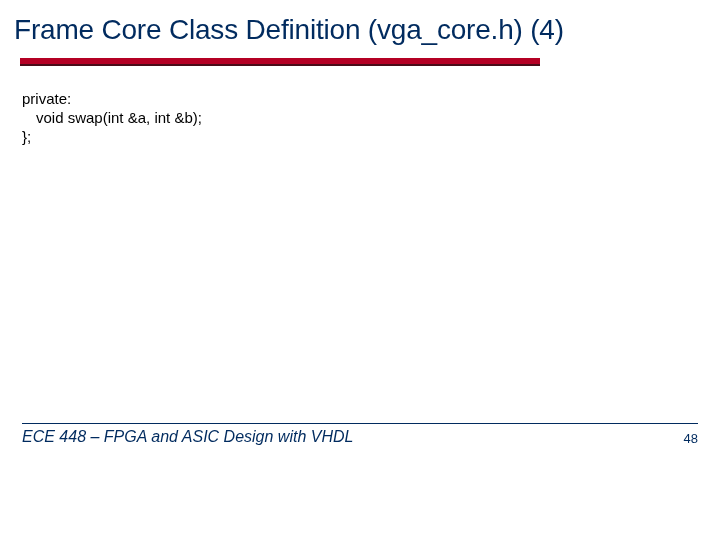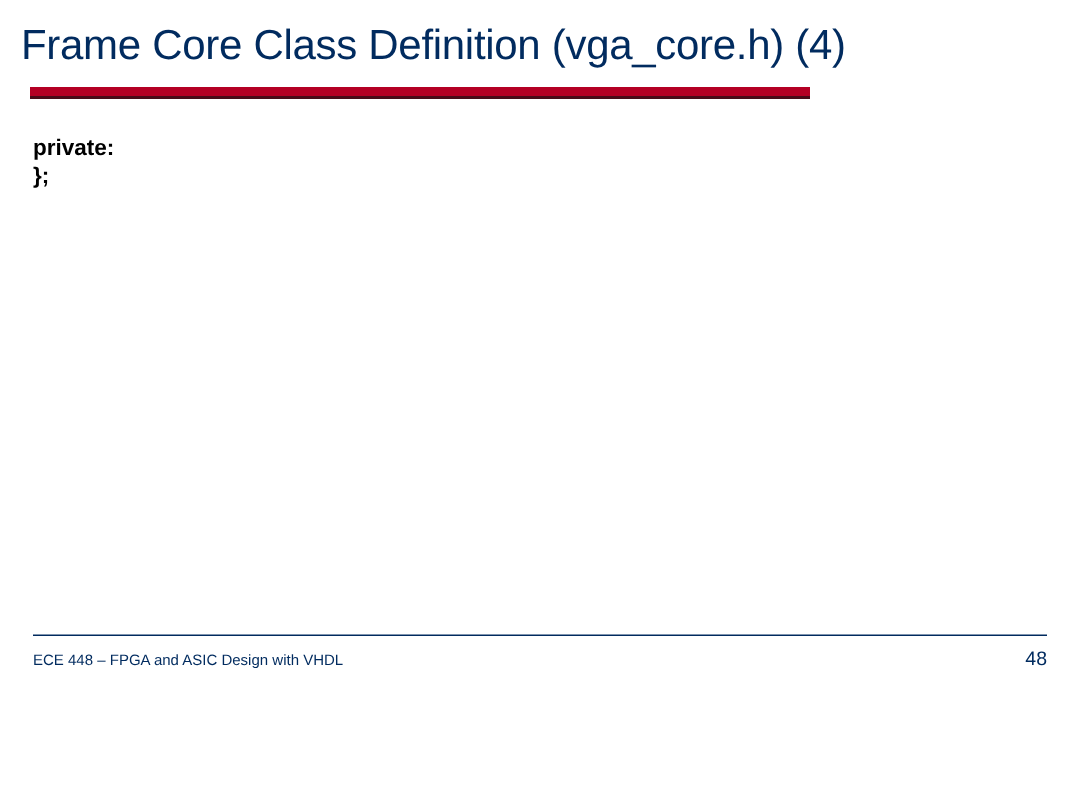--- a/index.html
+++ b/index.html
@@ -23,59 +23,61 @@
     background: #b40024;
     border-bottom: 2px solid #4a0b18;
   }
   .body {
     position: absolute;
     top: 90px;
     left: 22px;
     right: 22px;
     font-size: 15px;
     color: #000;
-    font-weight: 700;
+    font-weight: 400;
     line-height: 1.25;
   }
   .body p { margin: 0; }
   .code1 { margin-top: 0; }
   .code2 { margin-top: 34px; padding-left: 14px; }
   .code3 { margin-top: 34px; padding-left: 14px; }
   .code4 { margin-top: 34px; }
   .footer-line {
     position: absolute;
     left: 22px;
     right: 22px;
     bottom: 36px;
     height: 1px;
     background: #012b5f;
   }
   .footer-text {
     position: absolute;
     left: 22px;
     bottom: 14px;
-    font-size: 10px;
+    font-size: 16px;
+    font-style: italic;
     color: #012b5f;
   }
   .page-num {
     position: absolute;
     right: 22px;
     bottom: 14px;
     font-size: 13px;
     color: #012b5f;
   }
 </style>
 </head>
 <body>
 
 <div class="slide">
   <div class="title">Frame Core Class Definition (vga_core.h) (4)</div>
   <div class="rule"></div>
 
   <div class="body">
     <p class="code1">private:</p>
+    <p class="code3">void swap(int &amp;a, int &amp;b);</p>
     <p class="code4">};</p>
   </div>
 
   <div class="footer-line"></div>
   <div class="footer-text">ECE 448 – FPGA and ASIC Design with VHDL</div>
   <div class="page-num">48</div>
 </div>
 
 </body></html>

